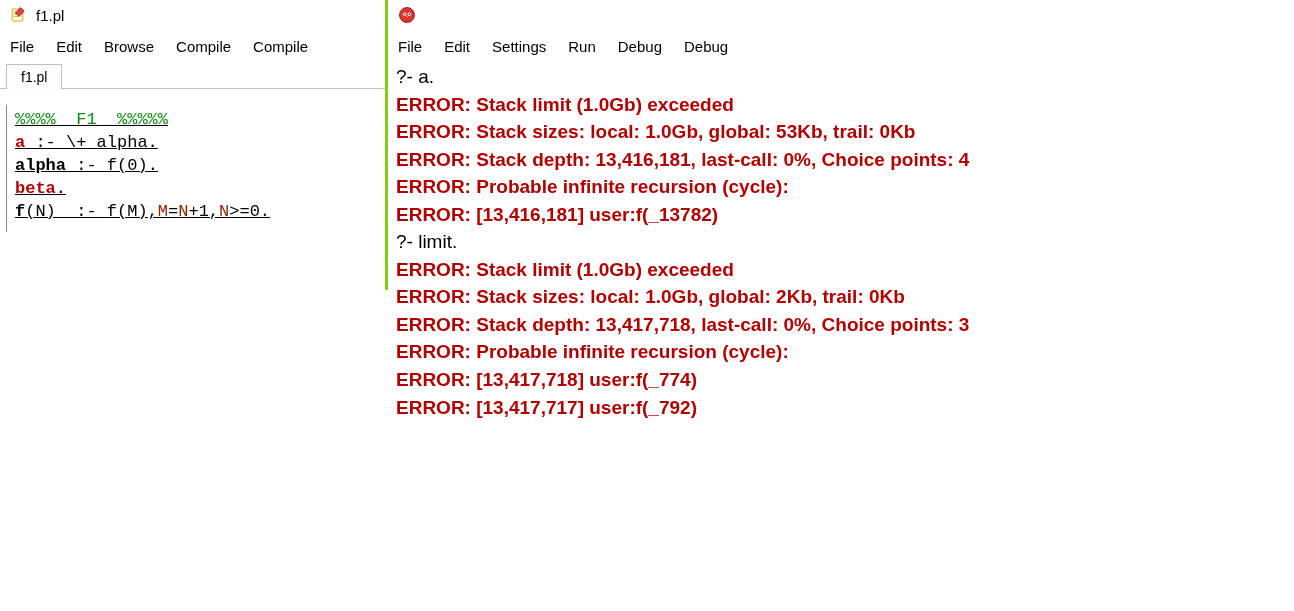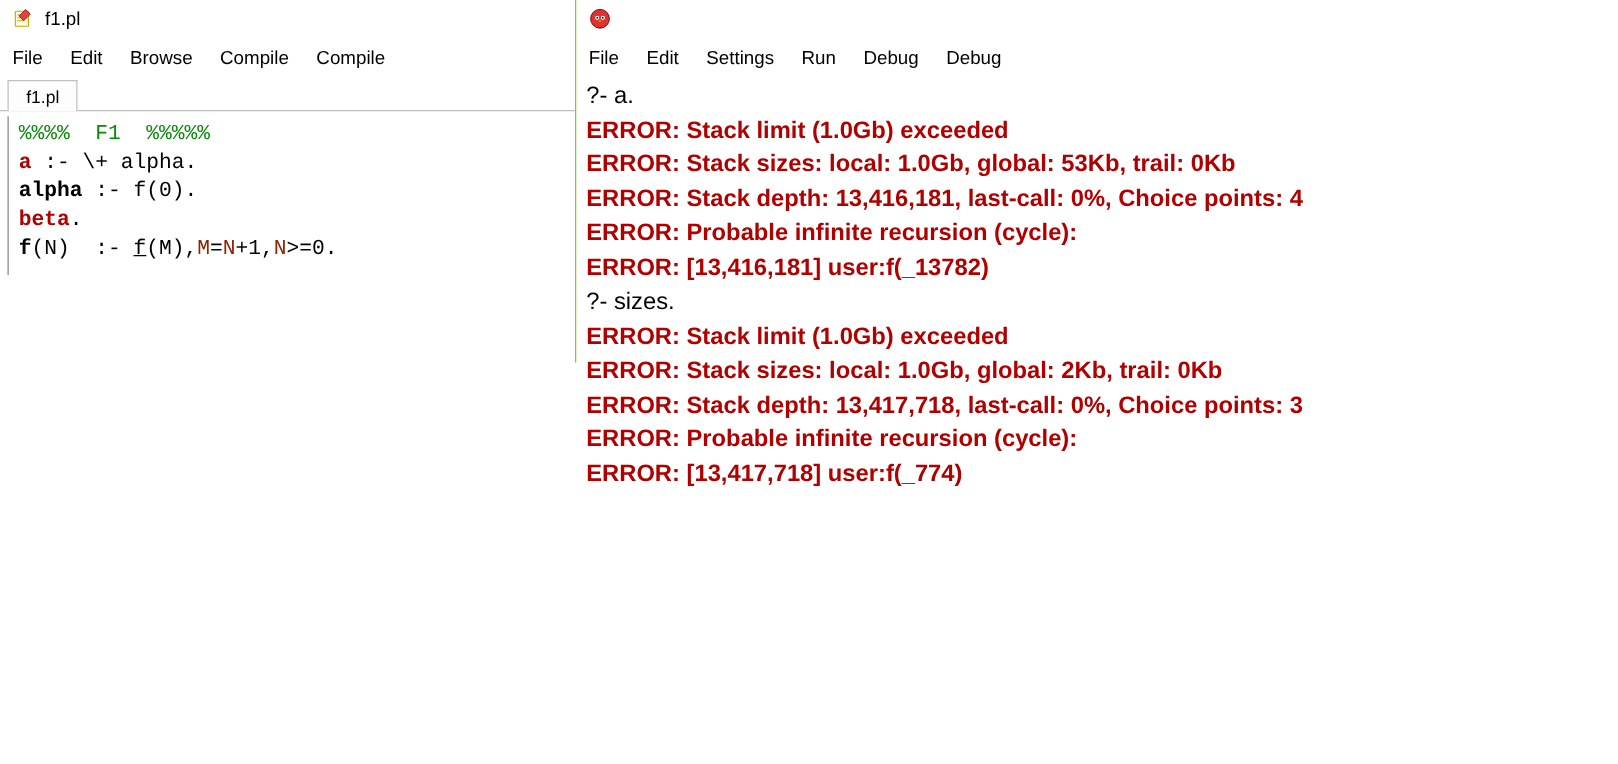--- a/index.html
+++ b/index.html
@@ -6,23 +6,23 @@
     body {
       font-family: "Segoe UI", Tahoma, sans-serif;
       font-size: 14px;
       background: #fff;
       width: 1294px;
       height: 611px;
       display: flex;
       overflow: hidden;
     }
     .editor-window {
-      width: 461px;
+      width: 388px;
       height: 290px;
-      border-right: 1px solid #84cc16;
+      border-right: 3px solid #84cc16;
     }
     .console-window {
       flex: 1;
       height: 100%;
     }
     .titlebar {
       display: flex;
       align-items: center;
       gap: 8px;
       padding: 6px 10px;
@@ -64,21 +64,22 @@
       top: 1px;
     }
     .code-area {
       padding: 4px 8px 8px 8px;
       font-family: "Courier New", monospace;
       font-size: 17px;
       line-height: 1.35;
       white-space: pre;
       border-left: 1px solid #888;
       margin-left: 6px;
-      margin-top: 4px;
+      margin-top: 16px;
+      text-decoration: underline;
     }
     .tok-comment { color: #0a8a0a; }
     .tok-red { color: #b00000; font-weight: bold; }
     .tok-bold { font-weight: bold; }
     .tok-brown { color: #8b2500; }
     .tok-underline { text-decoration: underline; }
 
     .console-area {
       padding: 0 8px 8px 8px;
       font-family: Arial, "Segoe UI", sans-serif;
@@ -145,20 +146,21 @@
     <span class="menu-item">Debug</span>
     <span class="menu-item">Debug</span>
   </div>
   <div class="console-area" id="console-area">
       <div class="query-line">?- a.</div>
       <div class="error-line">ERROR: Stack limit (1.0Gb) exceeded</div>
       <div class="error-line">ERROR:   Stack sizes: local: 1.0Gb, global: 53Kb, trail: 0Kb</div>
       <div class="error-line">ERROR:   Stack depth: 13,416,181, last-call: 0%, Choice points: 4</div>
       <div class="error-line">ERROR:   Probable infinite recursion (cycle):</div>
       <div class="error-line">ERROR:     [13,416,181] user:f(_13782)</div>
-      <div class="query-line">?- sizes.</div>
+      <div class="query-line">?- limit.</div>
       <div class="error-line">ERROR: Stack limit (1.0Gb) exceeded</div>
       <div class="error-line">ERROR:   Stack sizes: local: 1.0Gb, global: 2Kb, trail: 0Kb</div>
       <div class="error-line">ERROR:   Stack depth: 13,417,718, last-call: 0%, Choice points: 3</div>
       <div class="error-line">ERROR:   Probable infinite recursion (cycle):</div>
       <div class="error-line">ERROR:     [13,417,718] user:f(_774)</div>
+      <div class="error-line">ERROR:     [13,417,717] user:f(_792)</div>
     </div>
 </div>
 
 </body></html>

